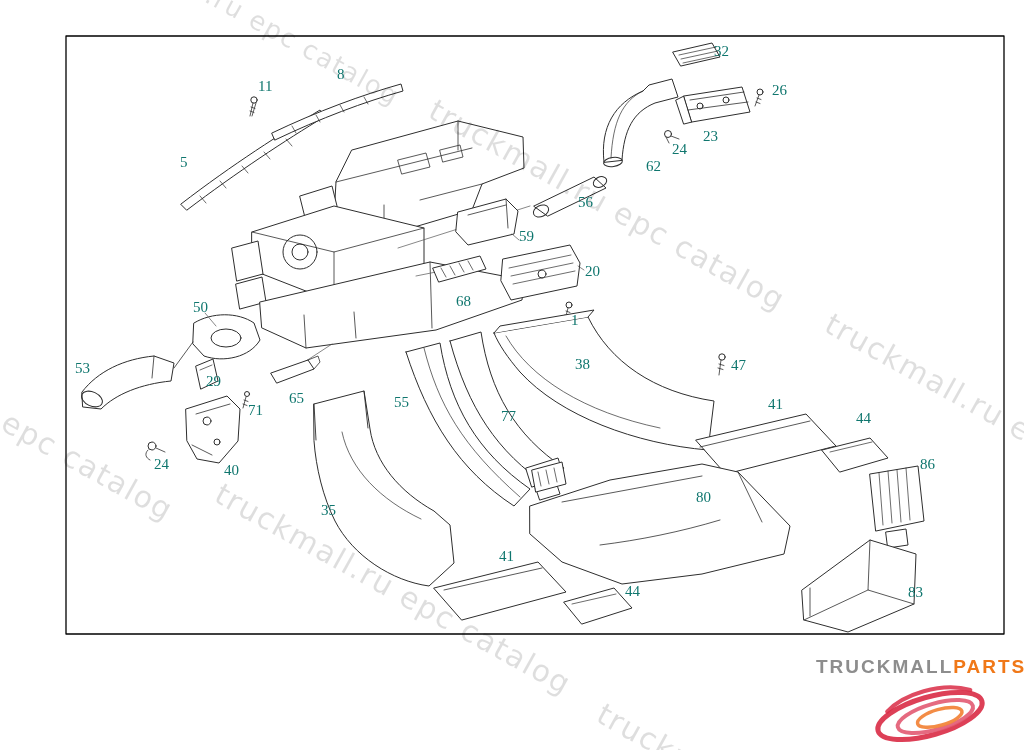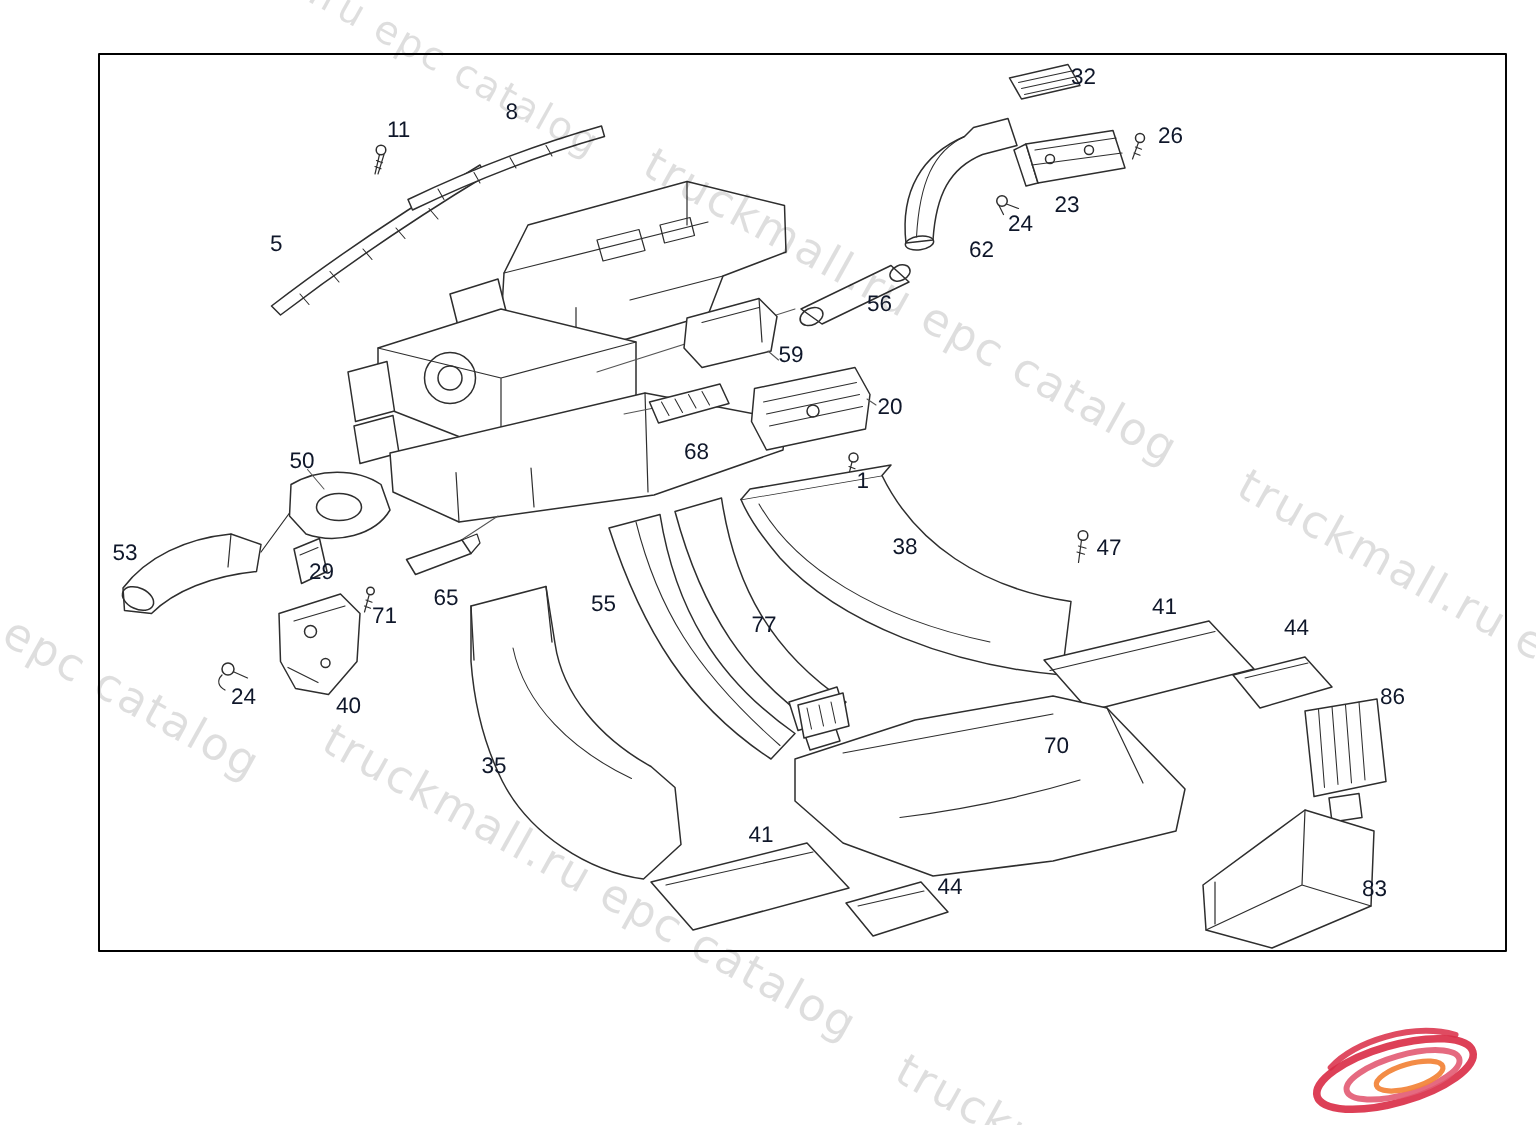--- a/index.html
+++ b/index.html
@@ -4,22 +4,22 @@
 <style>
   html,body{margin:0;padding:0;background:#ffffff;}
   #page{position:relative;width:1024px;height:750px;overflow:hidden;background:#fff;
         font-family:"DejaVu Sans",sans-serif;}
   #artwork{position:absolute;left:0;top:0;width:1024px;height:750px;}
   #watermark-layer{position:absolute;left:0;top:0;width:1024px;height:750px;pointer-events:none;}
   .watermark{position:absolute;transform:rotate(29deg);transform-origin:left top;
              color:var(--watermark,rgba(0,0,0,0.13));letter-spacing:1.5px;white-space:nowrap;
              font-family:"DejaVu Sans",sans-serif;}
   #part-labels-layer{position:absolute;left:0;top:0;width:1024px;height:750px;}
-  .part-label{position:absolute;font-size:15px;color:#0f172a;line-height:17px;
-              font-family:Liberation Sans, sans-serif;}
+  .part-label{position:absolute;font-size:15px;color:#0f766e;line-height:17px;
+              font-family:Liberation Serif, serif;}
   #brand{position:absolute;right:8px;top:656px;width:200px;height:94px;text-align:right;}
   #brand-text{font-size:19px;letter-spacing:2px;font-weight:bold;white-space:nowrap;
               font-family:"Liberation Sans",sans-serif;}
   #brand-text .gray{color:var(--logo-gray,#8d8d8d);}
   #brand-text .orange{color:var(--logo-orange,#f07818);}
   #swirl{position:absolute;right:12px;top:18px;}
 </style>
 </head>
 <body>
 
@@ -216,41 +216,44 @@
       <div class="part-label" style="left: 772px; top: 82px;">26</div>
       <div class="part-label" style="left: 703px; top: 128px;">23</div>
       <div class="part-label" style="left: 672px; top: 141px;">24</div>
       <div class="part-label" style="left: 646px; top: 158px;">62</div>
       <div class="part-label" style="left: 578px; top: 194px;">56</div>
       <div class="part-label" style="left: 519px; top: 228px;">59</div>
       <div class="part-label" style="left: 585px; top: 263px;">20</div>
       <div class="part-label" style="left: 456px; top: 293px; text-align: right;">68</div>
       <div class="part-label" style="left: 571px; top: 312px;">1</div>
       <div class="part-label" style="left: 193px; top: 299px;">50</div>
-      <div class="part-label" style="left: 575px; top: 356px; margin-left: 20px;">38</div>
+      <div class="part-label" style="left: 575px; top: 356px;">38</div>
       <div class="part-label" style="left: 731px; top: 357px;">47</div>
       <div class="part-label" style="left: 75px; top: 360px;">53</div>
       <div class="part-label" style="left: 206px; top: 373px; text-align: center;">29</div>
       <div class="part-label" style="left: 289px; top: 390px;">65</div>
       <div class="part-label" style="left: 248px; top: 402px;">71</div>
       <div class="part-label" style="left: 394px; top: 394px;">55</div>
       <div class="part-label" style="left: 501px; top: 408px;">77</div>
       <div class="part-label" style="left: 768px; top: 396px;">41</div>
       <div class="part-label" style="left: 856px; top: 410px;">44</div>
       <div class="part-label" style="left: 154px; top: 456px;">24</div>
       <div class="part-label" style="left: 224px; top: 462px;">40</div>
       <div class="part-label" style="left: 920px; top: 456px;">86</div>
       <div class="part-label" style="left: 321px; top: 502px;">35</div>
-      <div class="part-label" style="left: 696px; top: 489px;">70</div>
+      <div class="part-label" style="left: 696px; top: 489px;">80</div>
       <div class="part-label" style="left: 499px; top: 548px;">41</div>
       <div class="part-label" style="left: 625px; top: 583px;">44</div>
       <div class="part-label" style="left: 908px; top: 584px;">83</div>
     </div>
 
   <div id="brand">
+    <div id="brand-text">
+      <span class="gray">TRUCKMALL</span><span class="orange">PARTS</span>
+    </div>
     <svg id="swirl" width="150" height="78" viewBox="0 0 150 78">
       <g transform="translate(76,42) rotate(-16)" fill="none" stroke-linecap="round">
         <ellipse rx="54" ry="19" stroke="#d92b45" stroke-width="5" opacity="0.9"></ellipse>
         <ellipse cx="5" cy="2" rx="39" ry="13" stroke="#e25a72" stroke-width="4" opacity="0.9"></ellipse>
         <ellipse cx="9" cy="4" rx="23" ry="8" stroke="#f2863c" stroke-width="3.5" opacity="0.95"></ellipse>
         <path d="M-40,-16 C-20,-28 20,-30 46,-14" stroke="#d92b45" stroke-width="4" opacity="0.85"></path>
       </g>
     </svg>
   </div>
 

